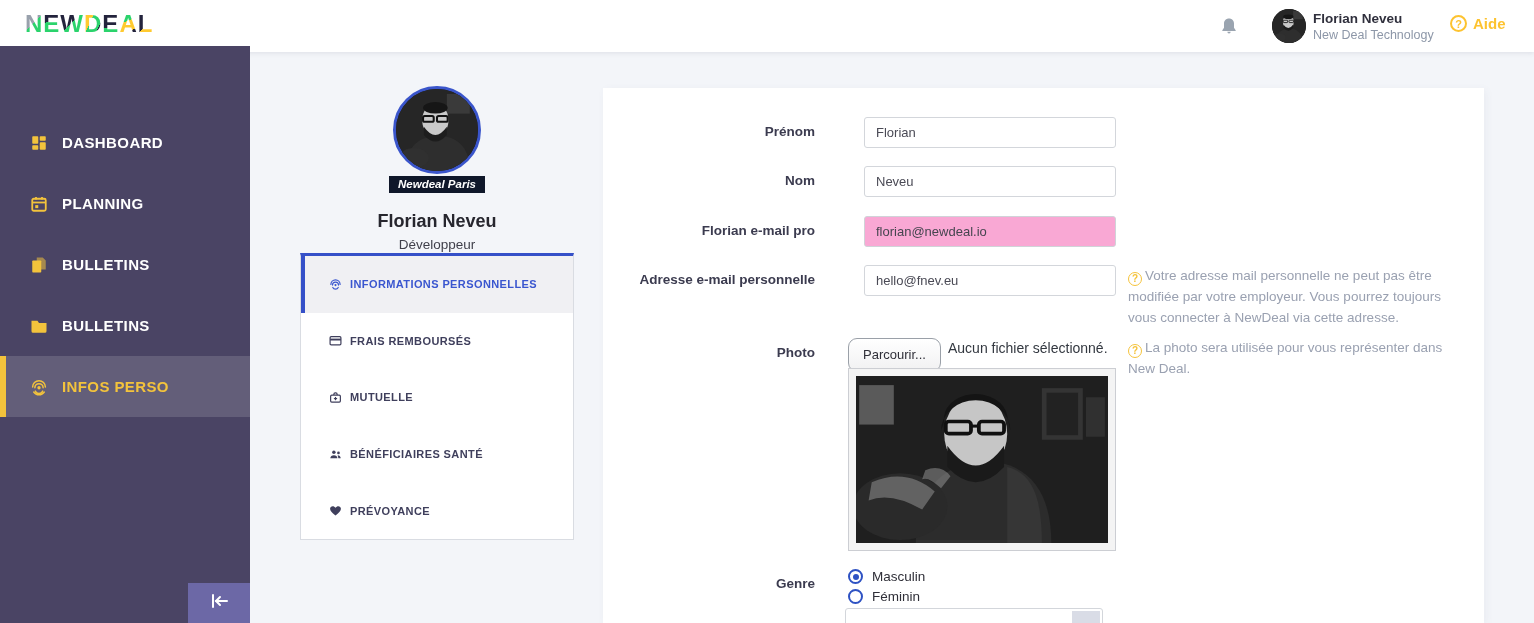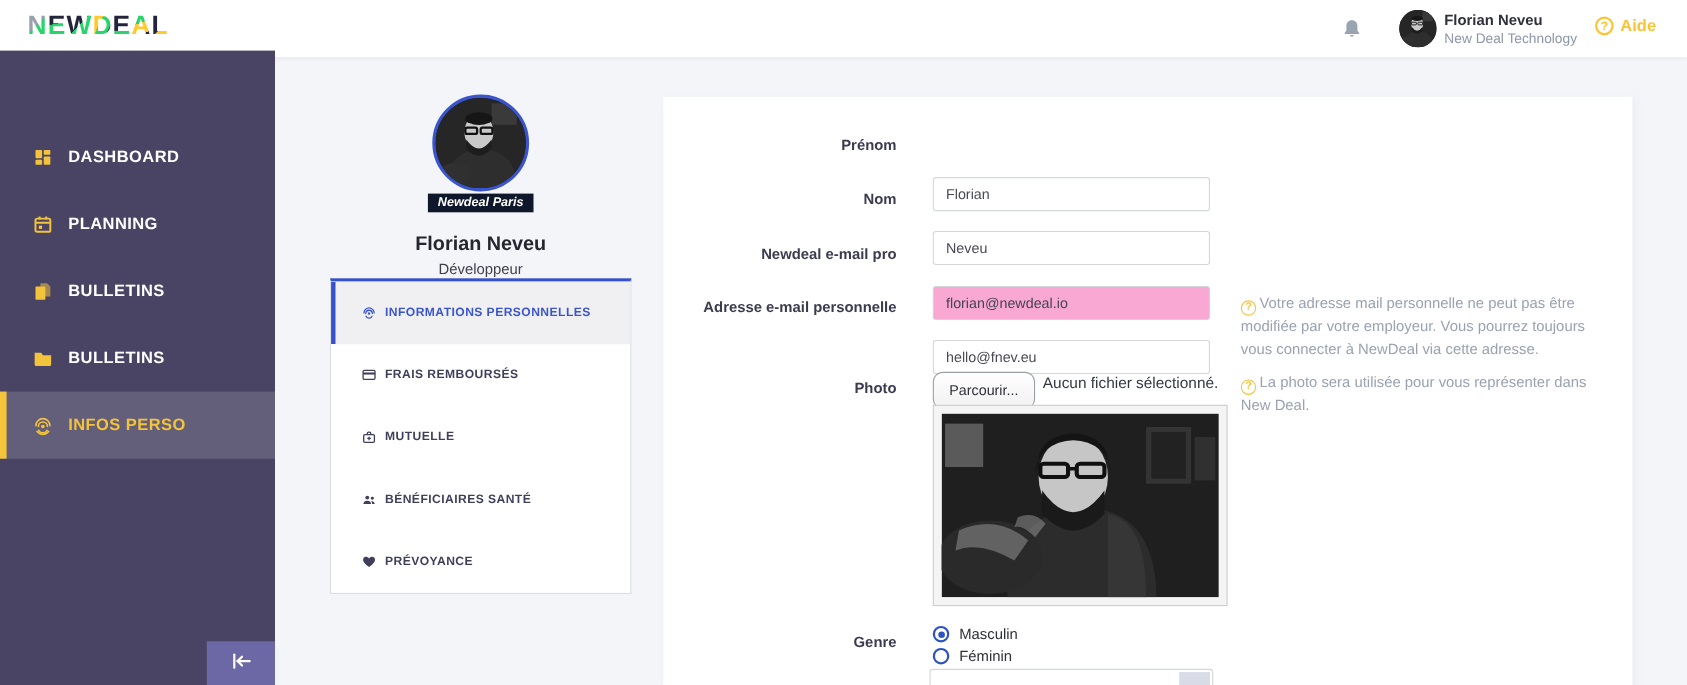--- a/index.html
+++ b/index.html
@@ -65,24 +65,24 @@
     display:flex; flex-direction:column; }
   .tab { flex:1; display:flex; align-items:center; padding-left:28px; cursor:pointer;
     color:#3f3f5c; font-size:11px; font-weight:bold; letter-spacing:.4px; }
   .tab .ico { width:13px; height:13px; margin-right:8px; flex:none; }
   .tab.active { background:#f0f0f3; color:#3a56cf; box-shadow:inset 4px 0 0 #3550c8; }
   
   .formcard { position:absolute; left:603px; top:88px; width:881px; height:535px;
     background:#fff; box-shadow:2px 2px 8px rgba(80,80,120,.06); }
   .flabel { position:absolute; left:0; width:212px; text-align:right;
     font-size:13.5px; font-weight:bold; color:#3b3b4f; }
-  .finput { position:absolute; left:245px; width:252px; height:31px;
+  .finput { position:absolute; left:261px; width:252px; height:31px;
     border:1px solid #d3d6db; border-radius:3px; background:#fff;
     font-family:"Liberation Sans",sans-serif; font-size:13px; color:#4a4a55;
-    padding:0 11px; outline:none;margin-top:44px; }
+    padding:0 11px; outline:none; }
   .finput:disabled { background:#f9a8d4; border-color:#d0d3d8; color:#45454f; }
   .hint { position:absolute; width:330px; font-size:13.5px; line-height:1.55;
     color:#9aa1b1; }
   .hint .qcircle { width:14px; height:14px; border-width:1.5px; font-size:10px;
     color:#f5c33b; border-color:#f5c33b; vertical-align:-2px; margin-right:3px; }
   .browse-btn { position:absolute; left:245px; display:inline-block; height:34px;
     padding:1px 14px 2px; border:1px solid #9aa0a8; border-radius:9px;
     background:linear-gradient(#ffffff,#f1f1f2); font-size:13px; color:#2f2f38;
     cursor:pointer; line-height:16px; }
   .nofile { position:absolute; left:345px; font-size:14px; color:#333840; }
@@ -285,21 +285,21 @@
 </div>
 
 <div class="formcard">
 
   <div class="flabel" style="top:36px">Prénom</div>
   <input class="finput" style="top: 29px;" type="text" value="Florian">
 
   <div class="flabel" style="top:85px">Nom</div>
   <input class="finput" style="top: 78px;" type="text" value="Neveu">
 
-  <div class="flabel" style="top:135px">Newdeal e-mail pro</div>
+  <div class="flabel" style="top:135px">Florian e-mail pro</div>
   <input class="finput" style="top: 128px;" type="text" disabled="" value="florian@newdeal.io">
 
   <div class="flabel" style="top:184px">Adresse e-mail personnelle</div>
   <input class="finput" style="top: 177px;" type="text" value="hello@fnev.eu">
 
   <div class="hint" style="left:525px; top:178px; width:322px">
     <span class="qcircle">?</span><span>Votre adresse mail personnelle ne peut pas être modifiée par votre employeur. Vous pourrez toujours vous connecter à NewDeal via cette adresse.</span>
   </div>
 
   <div class="flabel" style="top:257px">Photo</div>

